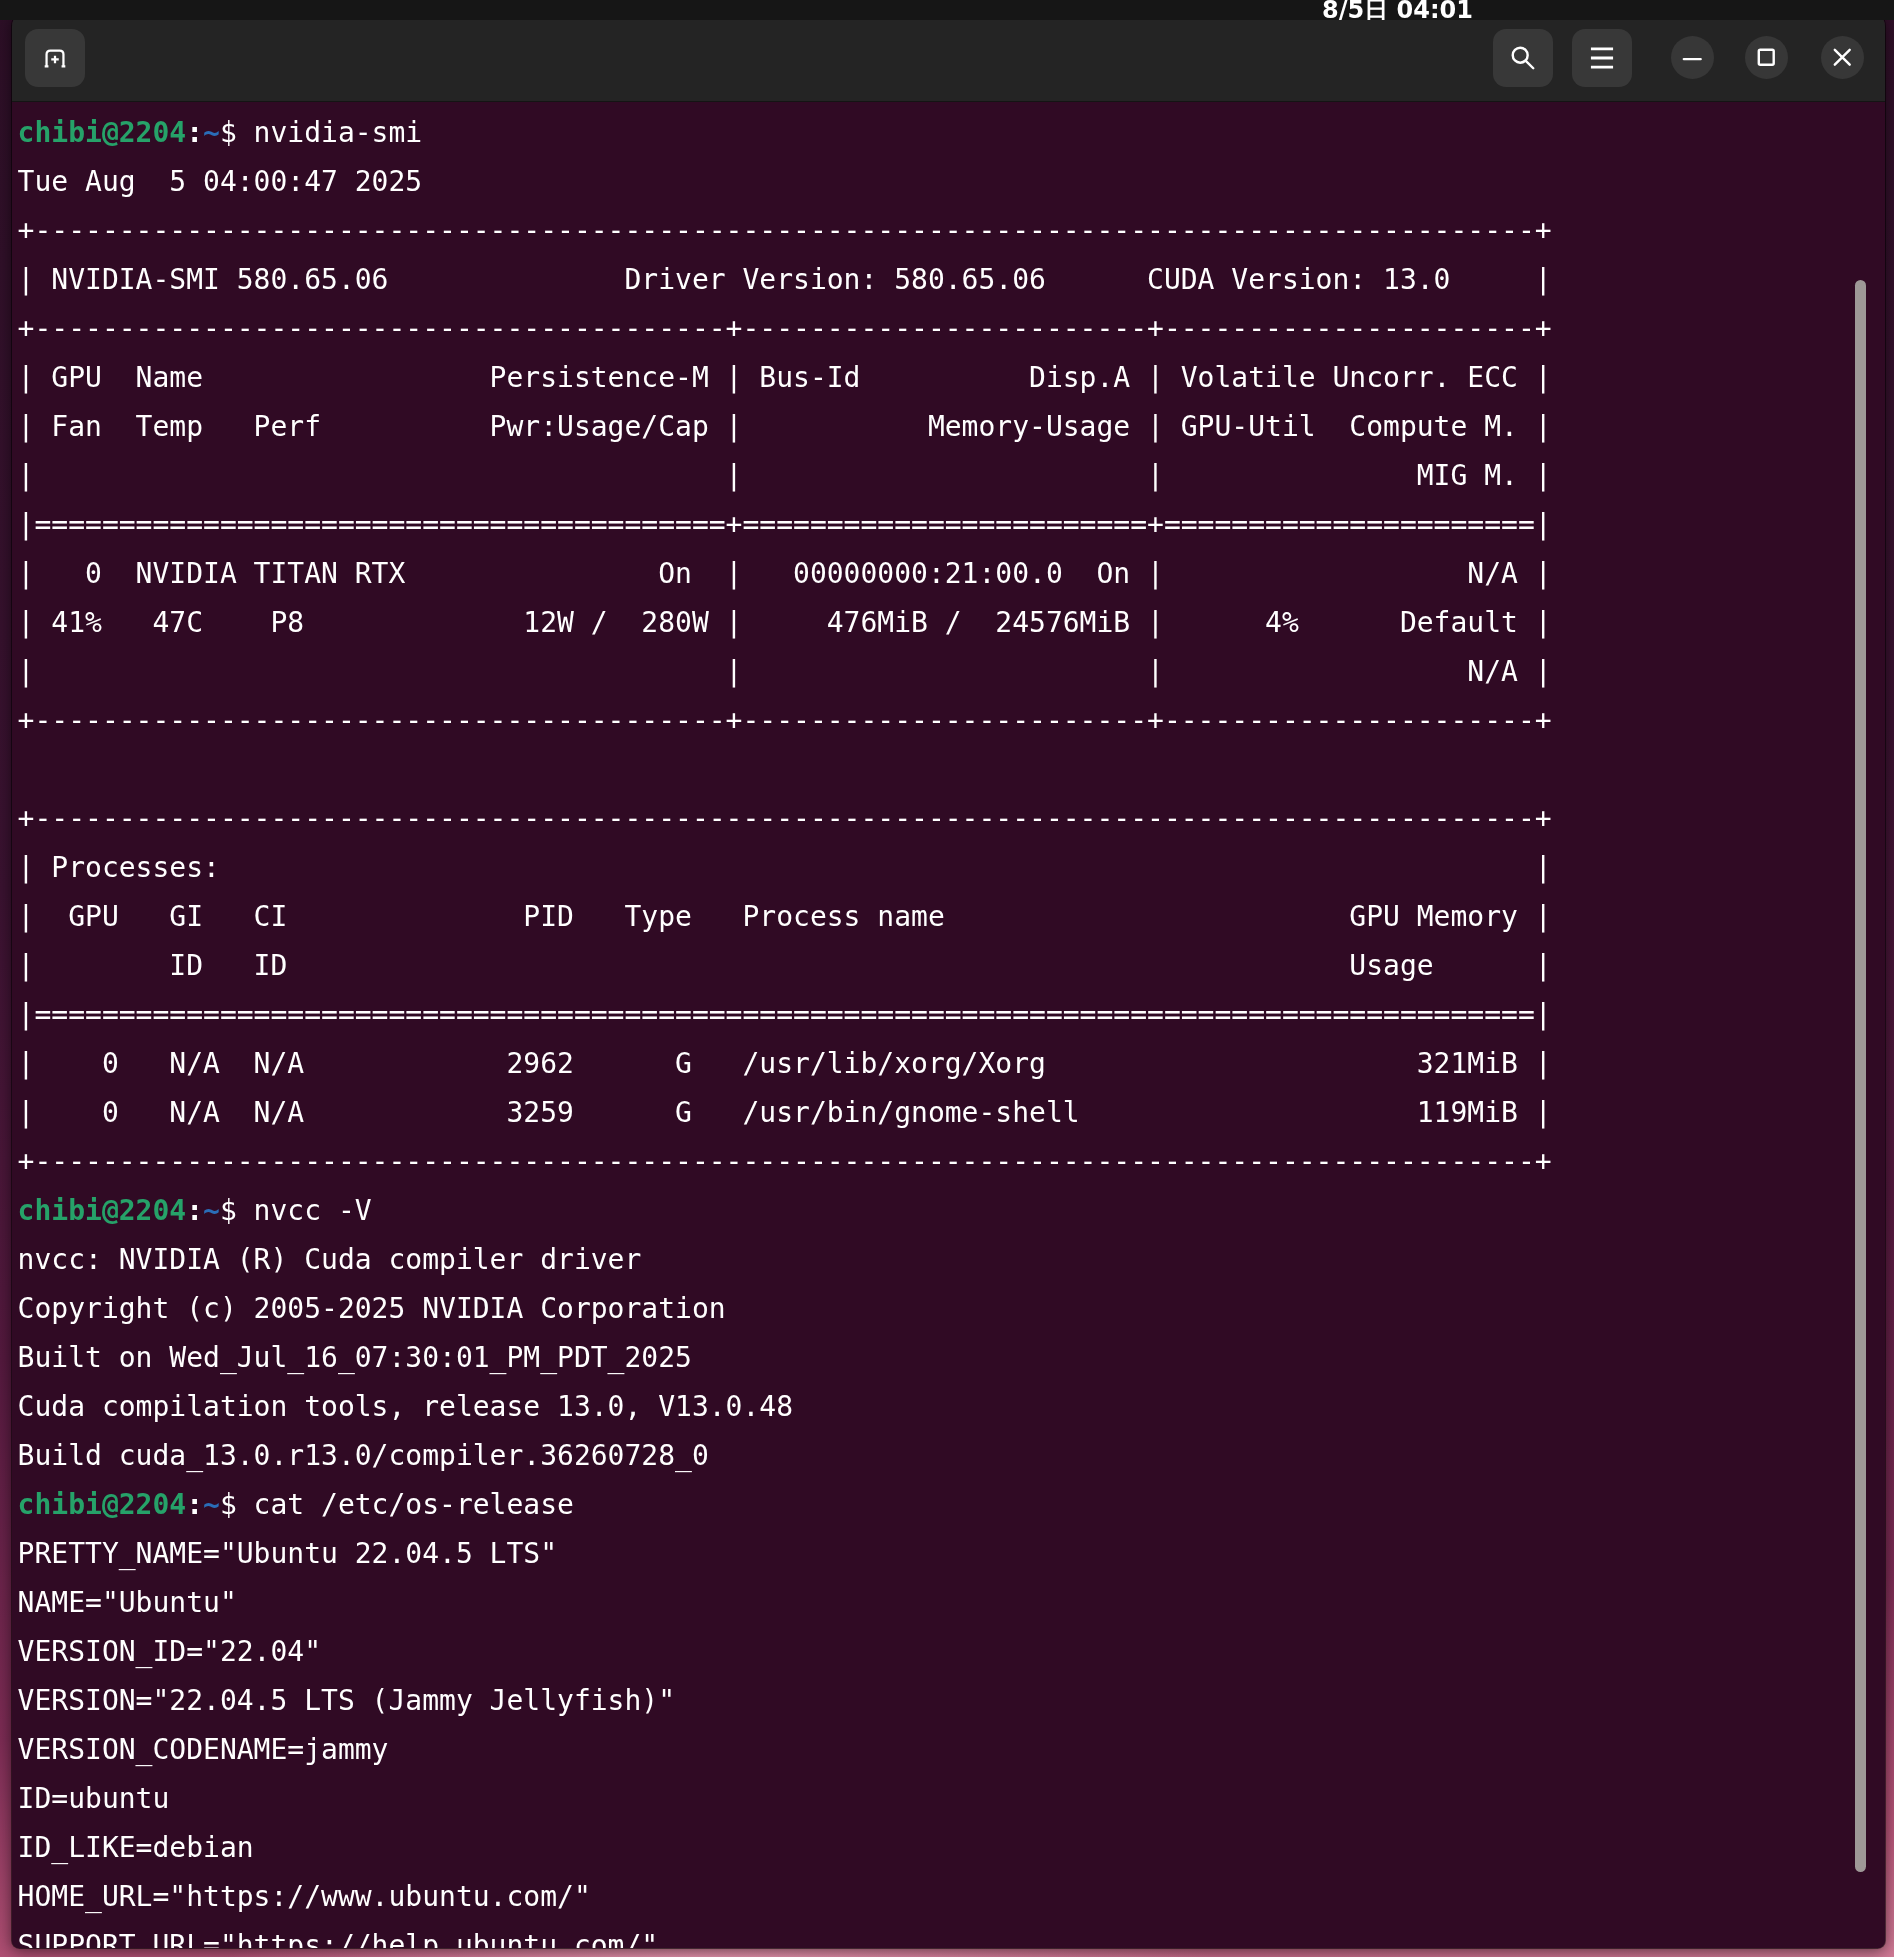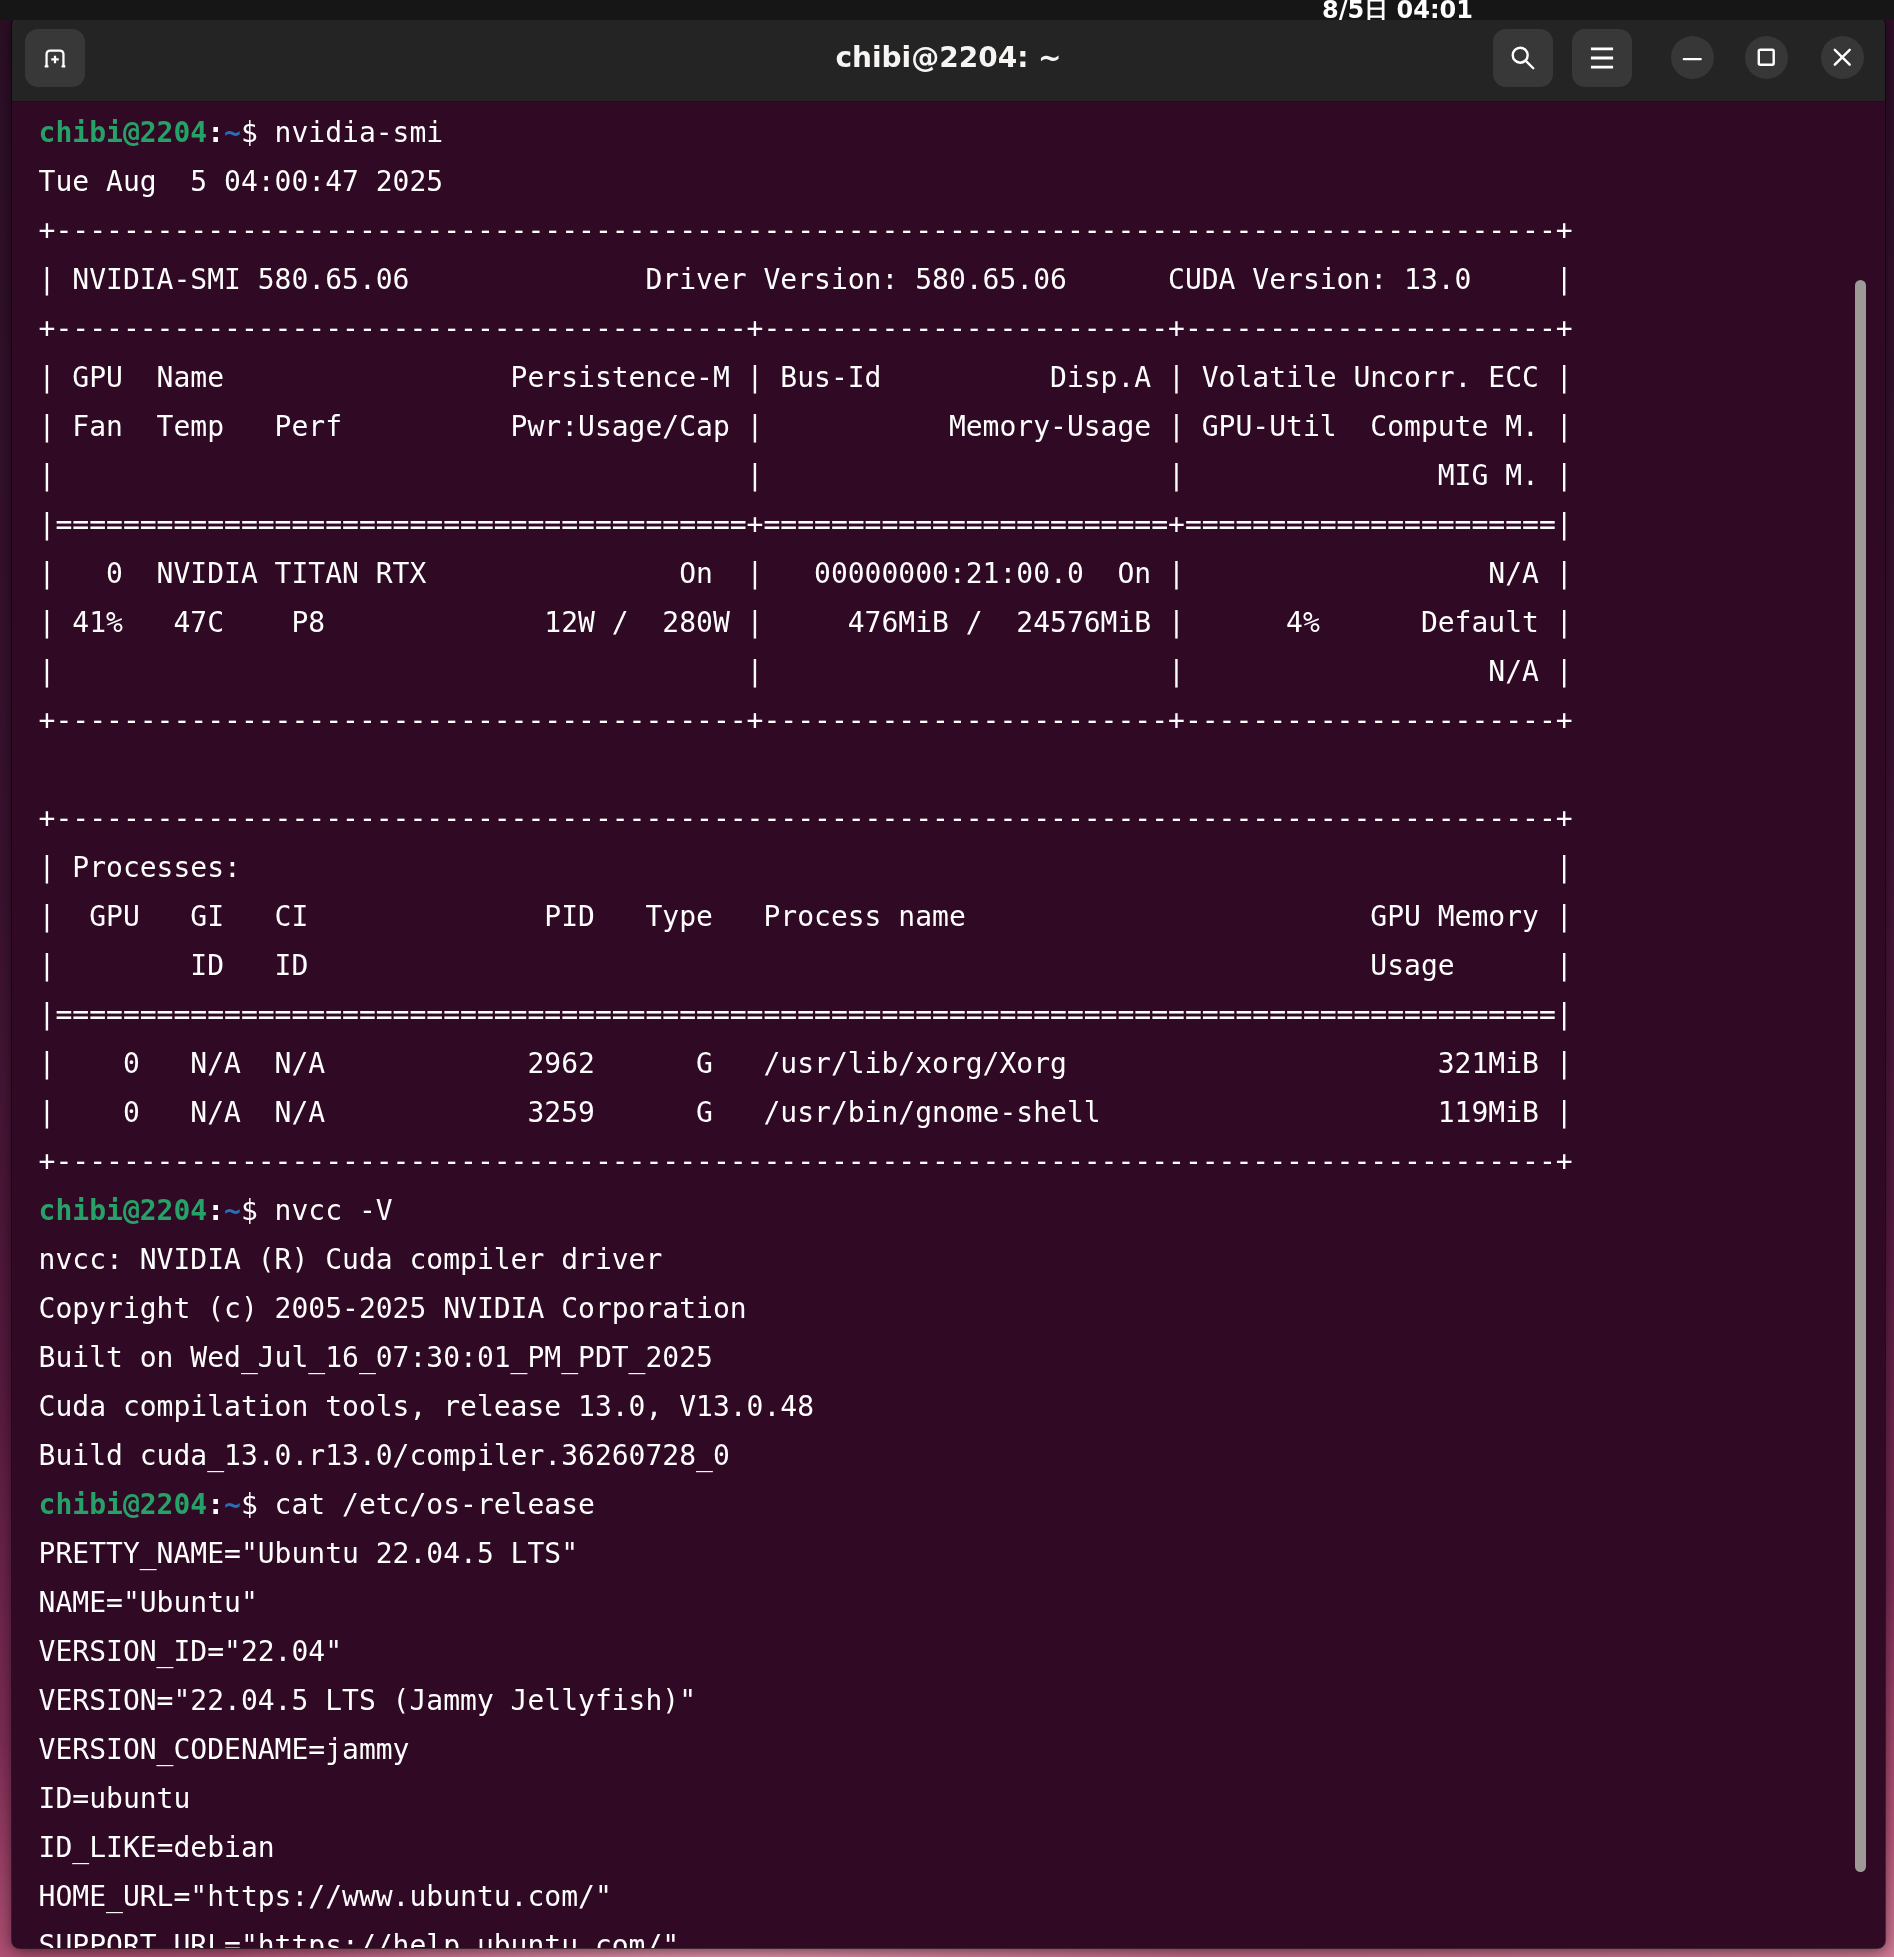--- a/index.html
+++ b/index.html
@@ -42,21 +42,21 @@
   .icon svg { display:block; }
 
   
   .term { position:absolute; top:90px; left:0; right:0; bottom:0;
           background:var(--term-bg,#300a24);
           padding:4.7px 0 0 5.6px;
           font-family:"DejaVu Sans Mono", monospace;
           font-size:28px; line-height:49px;
           color:var(--term-fg,#ffffff);
           white-space:pre; overflow:hidden; }
-  .term .line { height:49px;margin-left:21px; }
+  .term .line { height:49px; }
   .p-user { color:var(--prompt-green,#26a269); font-weight:bold; }
   .p-sep  { color:var(--term-fg,#ffffff); font-weight:bold; }
   .p-path { color:var(--prompt-blue,#2a6db8); font-weight:bold; }
   .p-cmd  { color:var(--term-fg,#ffffff); }
 
   
   .scroll-thumb { position:absolute; left:1843px; top:267px; width:11.2px; height:1592px;
                   border-radius:6.5px; background:var(--scrollbar,#a4a09e); opacity:.95; }
 </style>
 </head>
@@ -73,21 +73,20 @@
     <div class="btn-sq pos-newtab">
       <span class="icon">
         <svg width="32" height="30" viewBox="0 0 34 32">
           <path d="M8 25 V12 q0-4 4-4 h10 q4 0 4 4 v13" fill="none" stroke="#ffffff" stroke-width="2.4"></path>
           <path d="M6 25 h4 M24 25 h4" stroke="#ffffff" stroke-width="2.4"></path>
           <path d="M17 13.5 v8 M13 17.5 h8" stroke="#ffffff" stroke-width="2.4"></path>
         </svg>
       </span>
     </div>
 
-    <div class="win-title">chibi@2204: ~</div>
 
     <div class="btn-sq pos-search">
       <span class="icon">
         <svg width="28" height="28" viewBox="0 0 30 30">
           <circle cx="12" cy="12" r="8" fill="none" stroke="#ffffff" stroke-width="2.6"></circle>
           <path d="M18 18 L26 26" stroke="#ffffff" stroke-width="2.6" stroke-linecap="round"></path>
         </svg>
       </span>
     </div>
 

